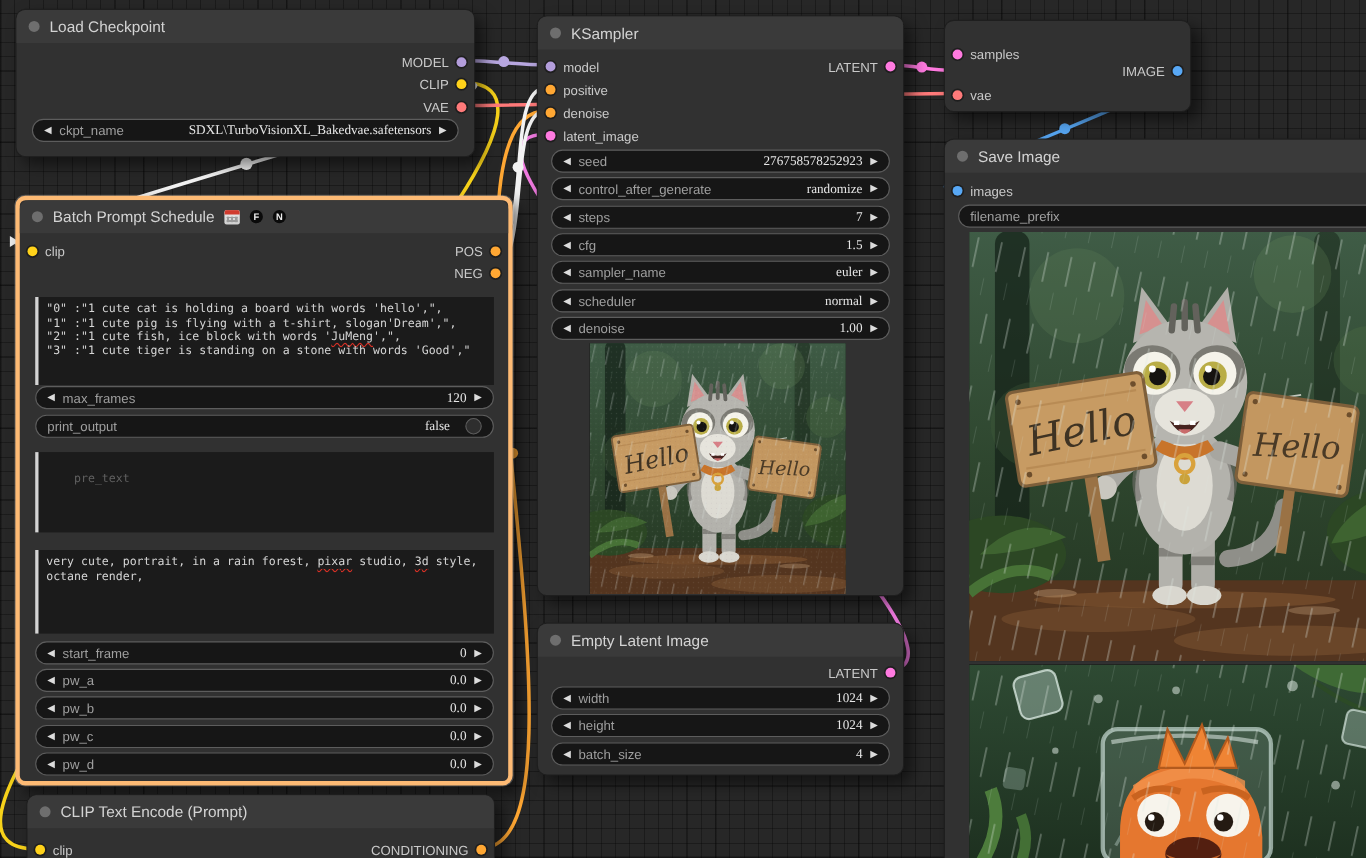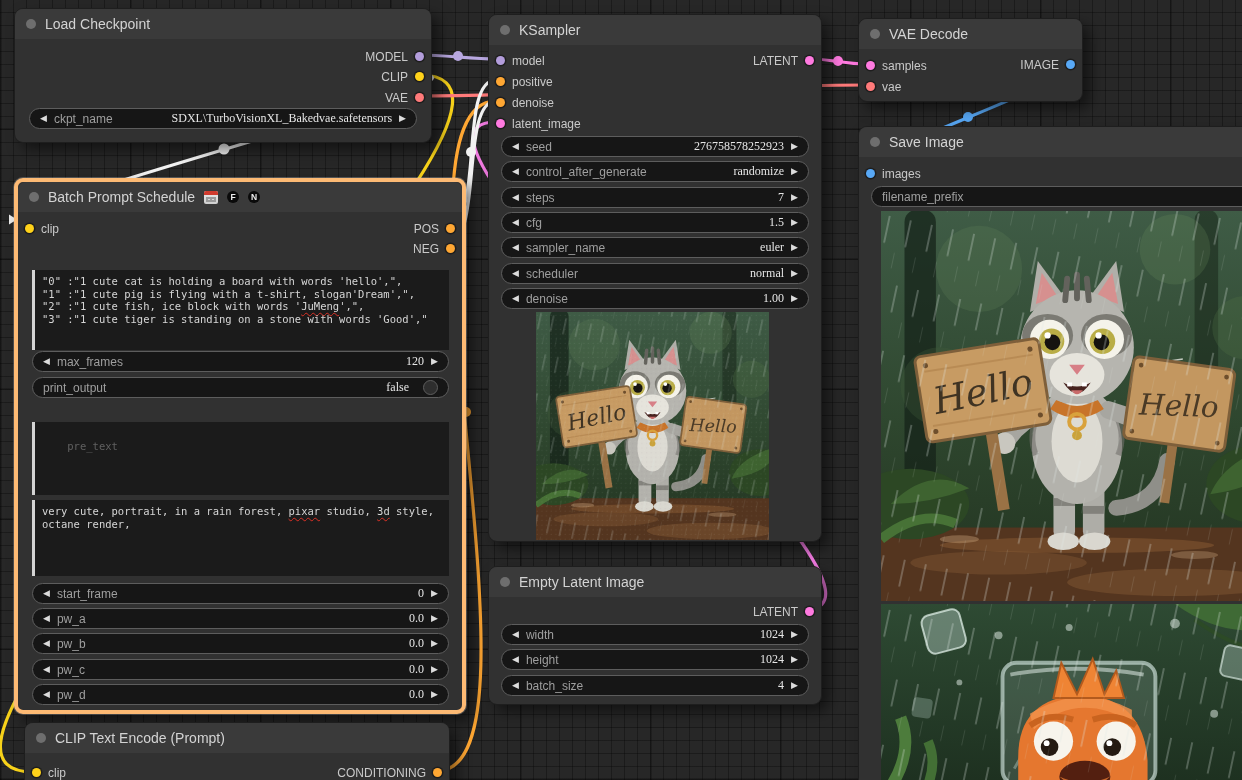--- a/index.html
+++ b/index.html
@@ -272,21 +272,21 @@
     <span class="wl">max_frames</span>
     <span class="wv">120</span>
     <span class="arr">▶</span>
   </div>
   <div class="widget" style="left:14px;top:195px;width:417px;">
     <span class="wl">print_output</span>
     <span class="wv">false</span>
     <span class="knob"></span>
   </div>
 
-  <div class="ta wrap" style="left:14px;top:240px;width:417px;height:73px;">
+  <div class="ta wrap" style="left:14px;top:229px;width:417px;height:73px;">
     <span class="placeholder">pre_text</span>
   </div>
 
   <div class="ta wrap" style="left:14px;top:318px;width:417px;height:76px;"><span>very cute, portrait, in a rain forest, </span><span class="squig">pixar</span><span> studio, </span><span class="squig">3d</span><span> style, octane render,</span></div>
 
   <div class="widget" style="left:14px;top:401px;width:417px;">
     <span class="arr">◀</span>
     <span class="wl">start_frame</span>
     <span class="wv">0</span>
     <span class="arr">▶</span>
@@ -386,25 +386,21 @@
     <span class="arr">▶</span>
   </div>
 
   <svg class="preview" style="left:47px;top:297px;" width="233" height="228" viewBox="0 0 200 200" preserveAspectRatio="xMidYMid slice">
     <use href="#catScene" width="200" height="200"></use>
     <rect width="200" height="200" fill="url(#noiseP)" opacity="0.18"></rect>
   </svg>
 </div>
 
 <div class="node" style="left:858px;top:18px;width:223px;height:82px;">
-  <div class="titlebar">
-    <span class="tdot"></span>
-    <span>VAE Decode</span>
-  </div>
-  <div class="slot in" style="top:38px;text-align:right;">
+  <div class="slot in" style="top:22px;text-align:right;">
     <span class="sdot c-latent"></span>
     <span>samples</span>
   </div>
   <div class="slot in" style="top:59px;">
     <span class="sdot c-vae"></span>
     <span>vae</span>
   </div>
   <div class="slot out" style="top:37px;">
     <span>IMAGE</span>
     <span class="sdot c-image"></span>

